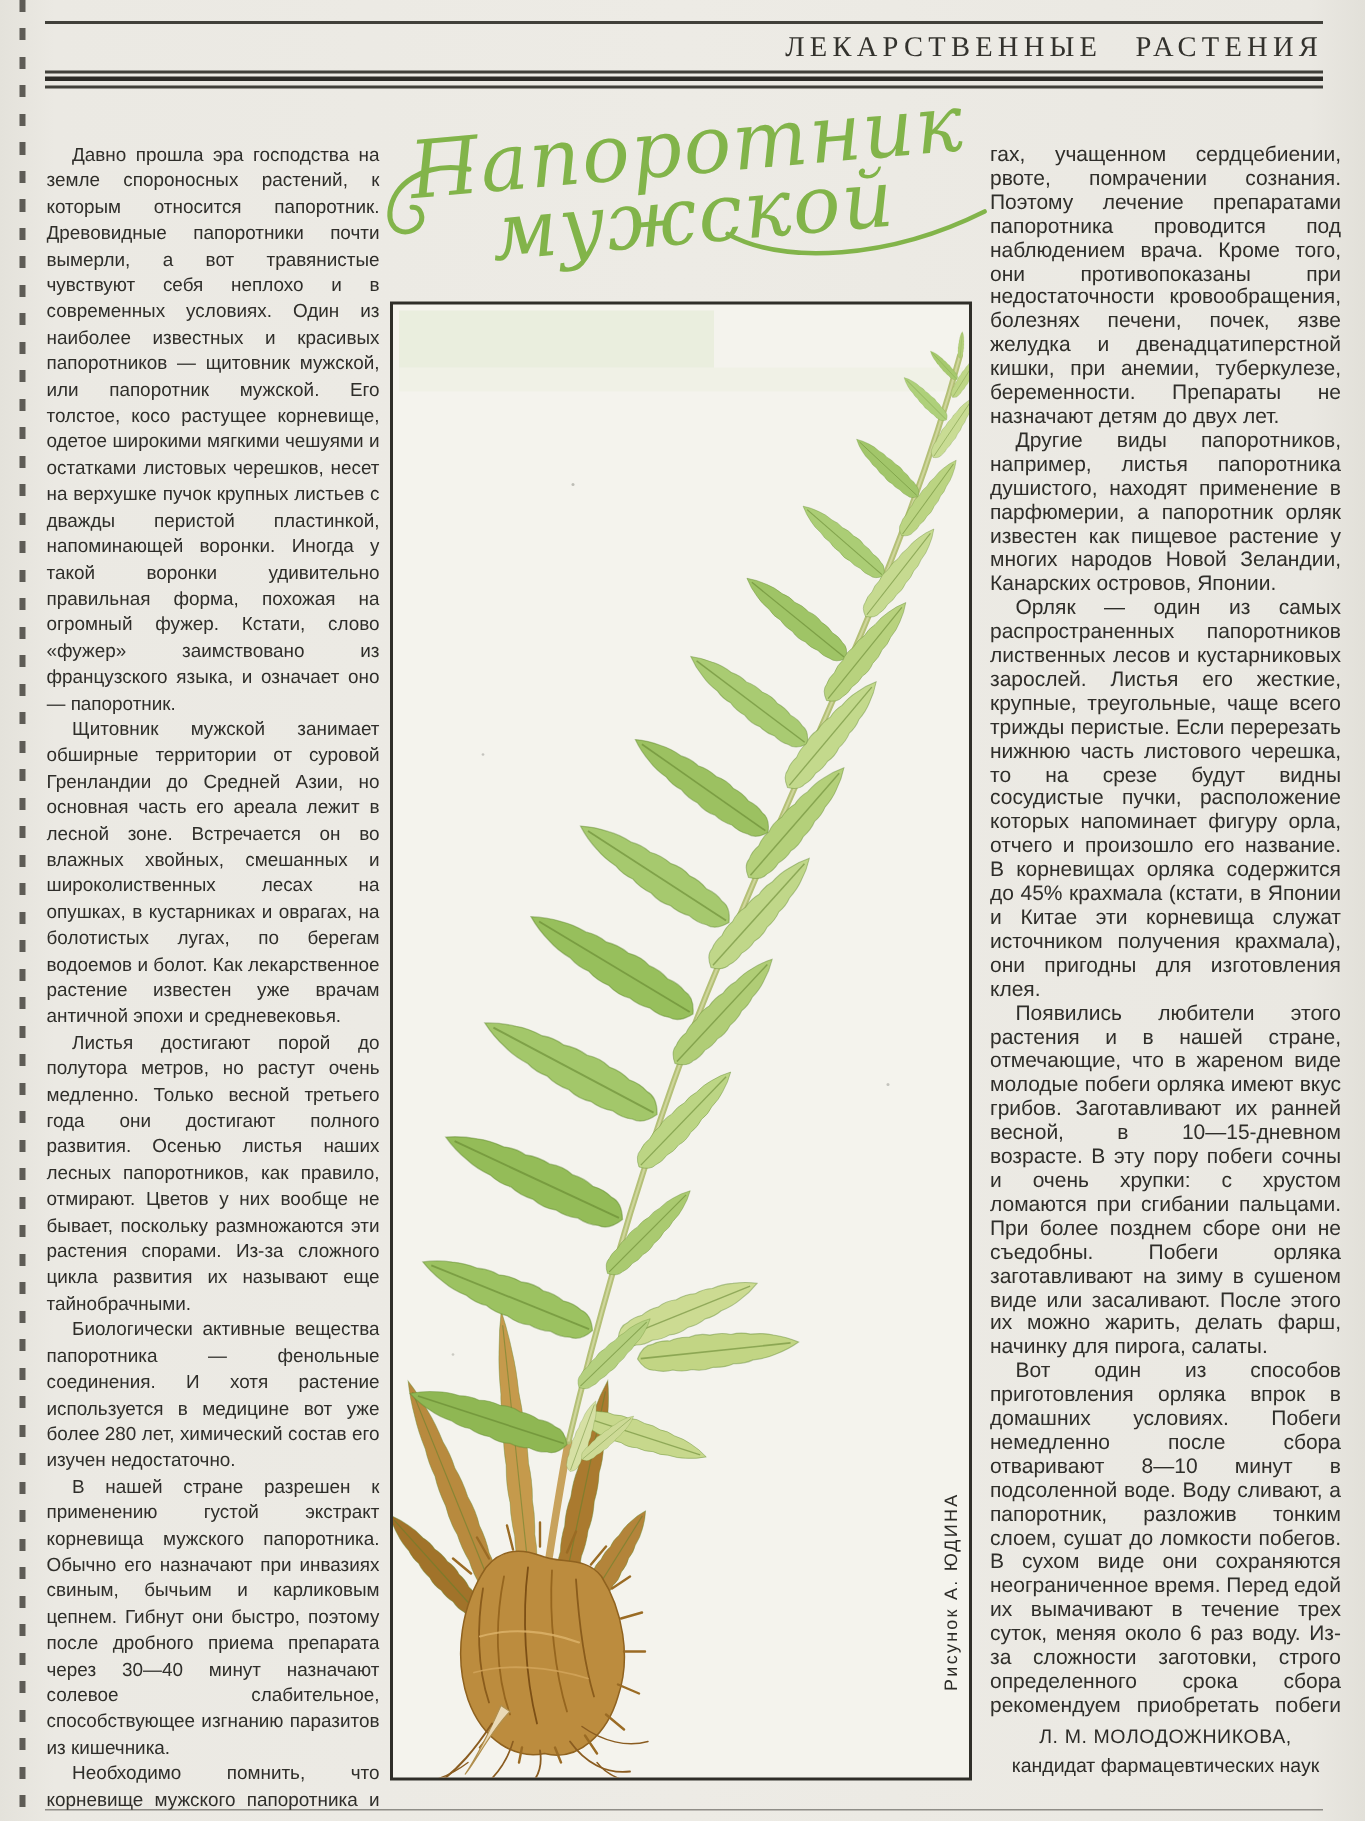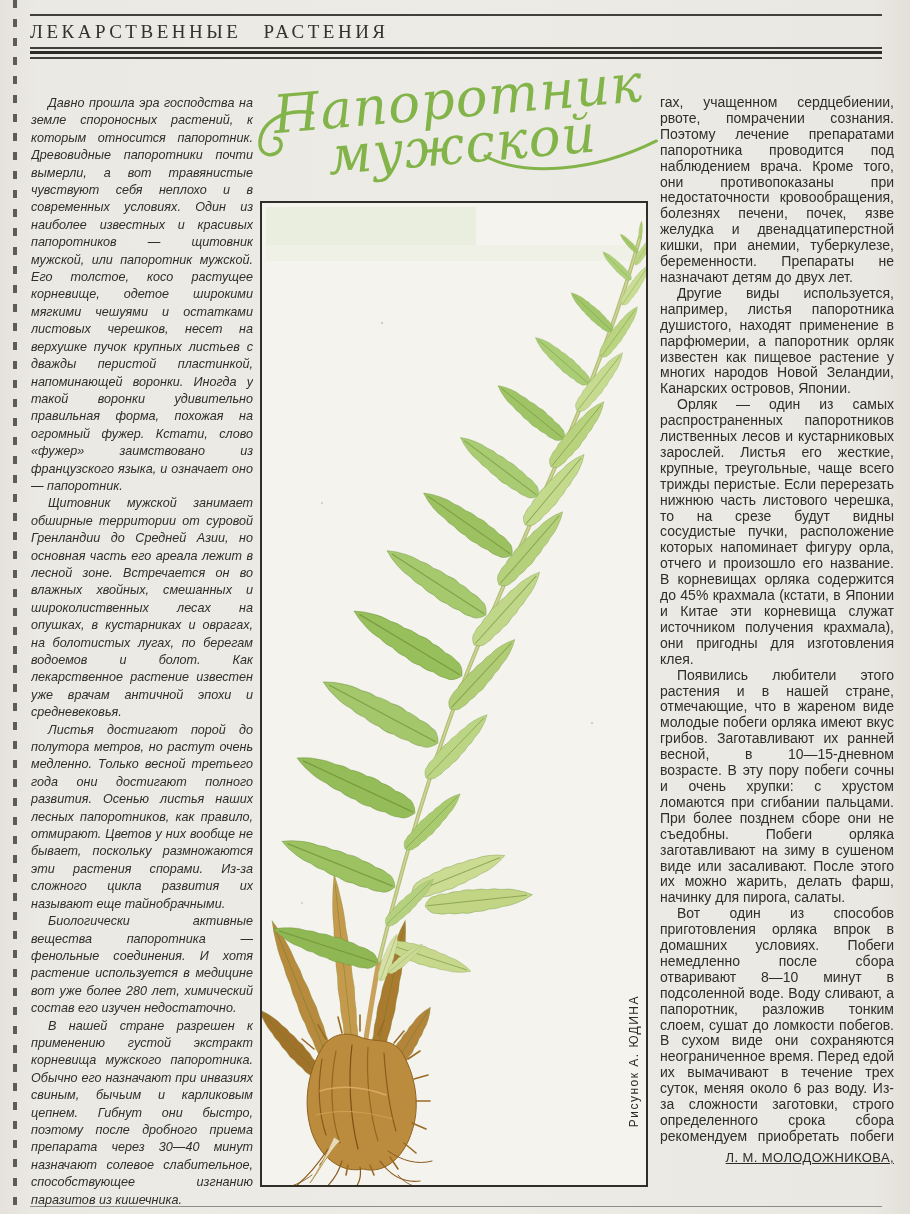--- a/index.html
+++ b/index.html
@@ -12,45 +12,45 @@
     position:absolute;left:13px;top:0;bottom:0;width:4px;
     background:repeating-linear-gradient(to bottom,rgba(70,68,62,.85) 0 8px,transparent 8px 19px);
   }
   .rule{position:absolute;left:30px;width:852px;background:#41403a;}
   .rule-top{top:14px;height:1.5px;}
   .rule-mid-thin{top:47px;height:1.5px;}
   .rule-mid-thick{top:50.5px;height:3.5px;background:#2c2b27;}
   .rule-mid-thin2{top:57px;height:1.5px;}
   .rule-bottom{top:1206px;height:1px;opacity:.55;}
   .masthead-title{
-    position:absolute;top:21px;left:30px;width:852px;text-align:left;
+    position:absolute;top:21px;left:30px;width:852px;text-align:right;
     font-family:"Liberation Serif",serif;font-size:19px;letter-spacing:3.5px;word-spacing:14px;
     color:#33322d;
   }
   .article-title{
     position:absolute;left:268px;top:74px;width:384px;
     transform:rotate(-5deg);text-align:center;
     font-family:"DejaVu Serif",serif;font-style:italic;
     color:#82b44a;line-height:.94;z-index:3;
   }
   .article-title .t1{font-size:53px;letter-spacing:1px;display:block;}
   .article-title .t2{font-size:53px;letter-spacing:1px;display:block;margin-top:-4px;}
   .flourish{position:absolute;left:-14px;top:14px;}
   .flourish2{position:absolute;right:-6px;bottom:-16px;}
   .col{
     position:absolute;top:95px;overflow:hidden;text-align:justify;hyphens:auto;
     color:#2f2e2a;
   }
-  .col-left{left:31px;width:222px;height:1112px;font-size:12.6px;line-height:17.4px;font-style:italic;}
+  .col-left{left:31px;width:222px;height:1112px;font-size:12.6px;line-height:17.4px;}
   .col-right{left:660px;width:234px;height:1050px;font-size:14px;line-height:15.9px;}
   .para{text-indent:17px;margin:0;}
   .para.no-indent{text-indent:0;}
   .signature{
-    position:absolute;left:660px;top:1148px;width:234px;text-align:right;
-    font-size:13px;line-height:19px;color:#2c2b27;text-decoration:underline;
+    position:absolute;left:660px;top:1148px;width:234px;text-align:center;
+    font-size:13px;line-height:19px;color:#2c2b27;
   }
   .signature .sig-name{letter-spacing:.4px;}
   .illustration-frame{
     position:absolute;left:260px;top:201px;width:388px;height:986px;
     border:2px solid #2f2e29;background:#f4f3ed;box-sizing:border-box;z-index:1;
   }
   .fern-svg{position:absolute;left:0;top:0;width:100%;height:100%;}
   .illo-caption{
     position:absolute;right:5px;bottom:58px;
     writing-mode:vertical-rl;transform:rotate(180deg);
@@ -176,23 +176,24 @@
       <path d="M118,958 C128,972 142,980 158,978" stroke-width="1.2"></path>
       <path d="M136,972 C142,980 152,984 162,986" stroke-width="0.9"></path>
       <path d="M126,948 C140,958 156,962 170,958" stroke-width="1.0"></path>
     </g>
   </svg>
   <div class="illo-caption">Рисунок А. ЮДИНА</div>
 </div>
 
 <div class="col col-right">
   <p class="para no-indent">гах, учащенном сердцебиении, рвоте, помрачении сознания. Поэтому лечение препаратами папоротника проводится под наблюдением врача. Кроме того, они противопоказаны при недостаточности кровообращения, болезнях печени, почек, язве желудка и двенадцатиперстной кишки, при анемии, туберкулезе, беременности. Препараты не назначают детям до двух лет.</p>
-  <p class="para">Другие виды используется, например, листья папоротника душистого, находят применение в парфюмерии, а папоротник орляк известен как пищевое растение у многих народов Новой Зеландии, Канарских островов, Японии.</p>
+  <p class="para">Другие виды папоротников, например, листья папоротника душистого, находят применение в парфюмерии, а папоротник орляк известен как пищевое растение у многих народов Новой Зеландии, Канарских островов, Японии.</p>
   <p class="para">Орляк — один из самых распространенных папоротников лиственных лесов и кустарниковых зарослей. Листья его жесткие, крупные, треугольные, чаще всего трижды перистые. Если перерезать нижнюю часть листового черешка, то на срезе будут видны сосудистые пучки, расположение которых напоминает фигуру орла, отчего и произошло его название. В корневищах орляка содержится до 45% крахмала (кстати, в Японии и Китае эти корневища служат источником получения крахмала), они пригодны для изготовления клея.</p>
   <p class="para">Появились любители этого растения и в нашей стране, отмечающие, что в жареном виде молодые побеги орляка имеют вкус грибов. Заготавливают их ранней весной, в 10—15-дневном возрасте. В эту пору побеги сочны и очень хрупки: с хрустом ломаются при сгибании пальцами. При более позднем сборе они не съедобны. Побеги орляка заготавливают на зиму в сушеном виде или засаливают. После этого их можно жарить, делать фарш, начинку для пирога, салаты.</p>
   <p class="para">Вот один из способов приготовления орляка впрок в домашних условиях. Побеги немедленно после сбора отваривают 8—10 минут в подсоленной воде. Воду сливают, а папоротник, разложив тонким слоем, сушат до ломкости побегов. В сухом виде они сохраняются неограниченное время. Перед едой их вымачивают в течение трех суток, меняя около 6 раз воду. Из-за сложности заготовки, строго определенного срока сбора рекомендуем приобретать побеги орляка в магазинах «Дары природы».</p>
 </div>
 
 <div class="signature">
   <div class="sig-name">Л. М. МОЛОДОЖНИКОВА,</div>
+  <div class="sig-degree">кандидат фармацевтических наук</div>
 </div>
 
 <div class="rule rule-bottom"></div>
 
 </body></html>

